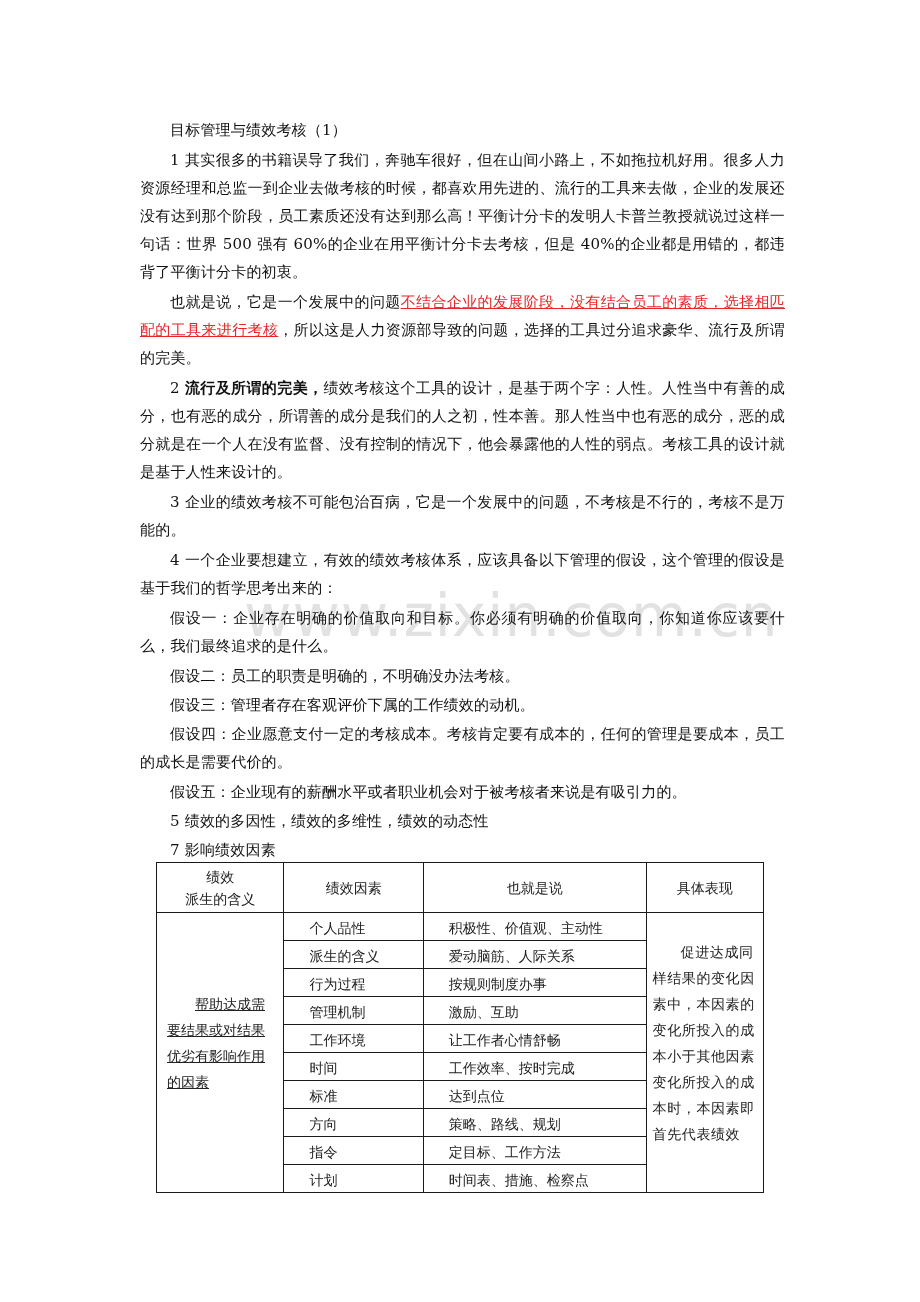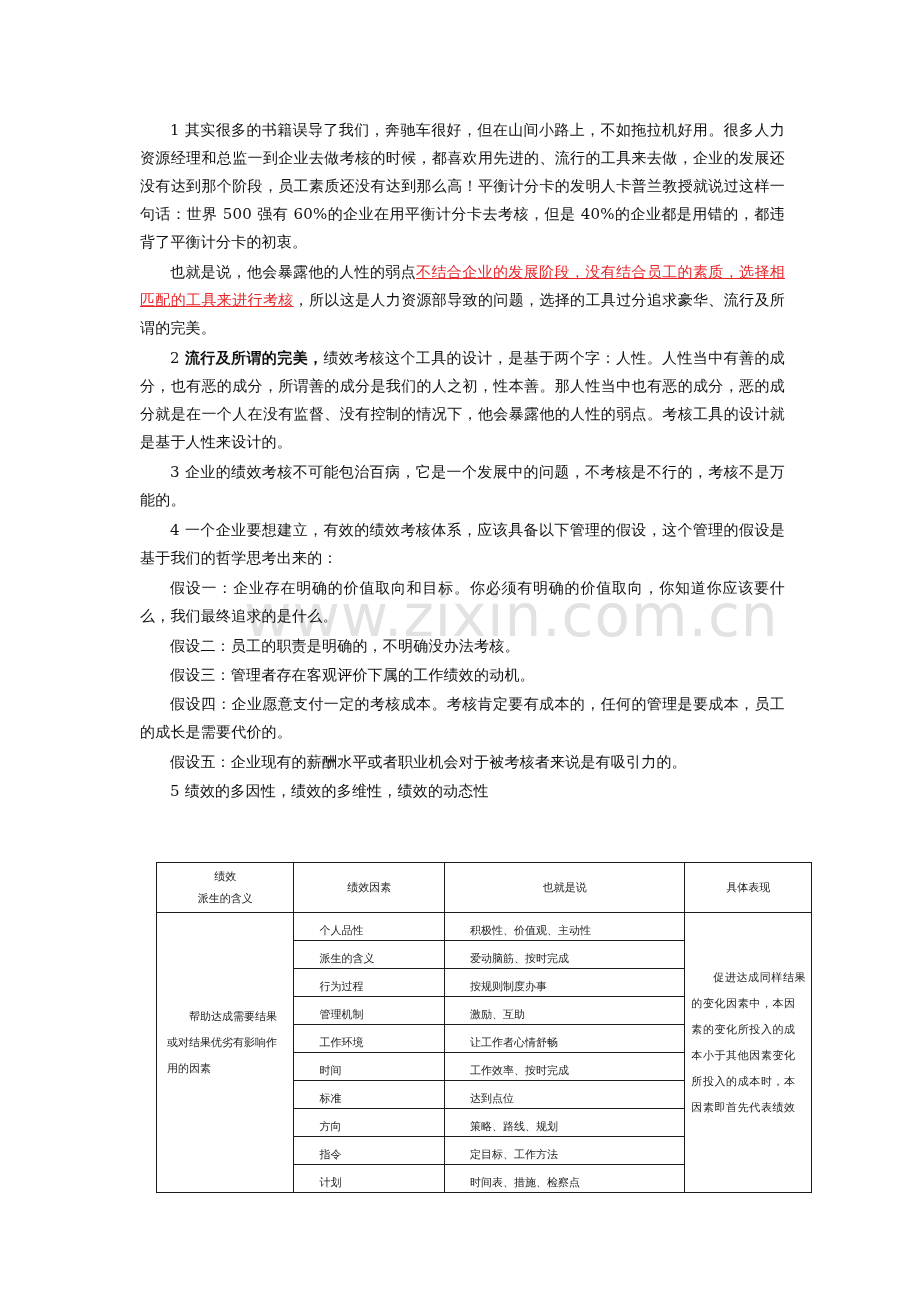--- a/index.html
+++ b/index.html
@@ -49,23 +49,23 @@
       pointer-events: none;
       z-index: 0;
       user-select: none;
     }
     .page { z-index: 1; }
 
     table.factors {
       position: absolute;
       left: 156px;
       top: 862px;
-      width: 656px;
+      width: 608px;
       border-collapse: collapse;
-      font-size: 11px;
+      font-size: 14px;
       color: #222222;
       z-index: 1;
     }
     table.factors th, table.factors td {
       border: 1.5px solid #1a1a1a;
       padding: 0;
       font-weight: normal;
     }
     table.factors th {
       height: 49px;
@@ -82,53 +82,56 @@
       vertical-align: bottom;
       padding-left: 25px !important;
       padding-bottom: 2px !important;
       font-family: Liberation Mono, monospace;
     }
     td.meaning {
       vertical-align: middle;
       padding: 0 6px 20px 10px !important;
       line-height: 26px;
       text-indent: 2em;
+      text-decoration: underline;
     }
     td.env {
       vertical-align: middle;
       padding: 0 4px 20px 6px !important;
       line-height: 26px;
       text-indent: 2em;
       letter-spacing: 0.6px;
     }
   </style>
 </head>
 <body>
 
 <div class="watermark">www.zixin.com.cn</div>
 
 <div class="page">
+  <p class="para">目标管理与绩效考核（1）</p>
 
   <p class="para">1 其实很多的书籍误导了我们，奔驰车很好，但在山间小路上，不如拖拉机好用。很多人力资源经理和总监一到企业去做考核的时候，都喜欢用先进的、流行的工具来去做，企业的发展还没有达到那个阶段，员工素质还没有达到那么高！平衡计分卡的发明人卡普兰教授就说过这样一句话：世界 500 强有 60%的企业在用平衡计分卡去考核，但是 40%的企业都是用错的，都违背了平衡计分卡的初衷。</p>
 
-  <p class="para"><span>也就是说，他会暴露他的人性的弱点</span><span class="red-link">不结合企业的发展阶段，没有结合员工的素质，选择相匹配的工具来进行考核</span><span>，所以这是人力资源部导致的问题，选择的工具过分追求豪华、流行及所谓的完美。</span></p>
+  <p class="para"><span>也就是说，它是一个发展中的问题</span><span class="red-link">不结合企业的发展阶段，没有结合员工的素质，选择相匹配的工具来进行考核</span><span>，所以这是人力资源部导致的问题，选择的工具过分追求豪华、流行及所谓的完美。</span></p>
 
   <p class="para"><span>2 </span><span class="bold">流行及所谓的完美，</span><span>绩效考核这个工具的设计，是基于两个字：人性。人性当中有善的成分，也有恶的成分，所谓善的成分是我们的人之初，性本善。那人性当中也有恶的成分，恶的成分就是在一个人在没有监督、没有控制的情况下，他会暴露他的人性的弱点。考核工具的设计就是基于人性来设计的。</span></p>
 
   <p class="para">3 企业的绩效考核不可能包治百病，它是一个发展中的问题，不考核是不行的，考核不是万能的。</p>
 
   <p class="para">4 一个企业要想建立，有效的绩效考核体系，应该具备以下管理的假设，这个管理的假设是基于我们的哲学思考出来的：</p>
 
   <p class="para">假设一：企业存在明确的价值取向和目标。你必须有明确的价值取向，你知道你应该要什么，我们最终追求的是什么。</p>
   <p class="para tight">假设二：员工的职责是明确的，不明确没办法考核。</p>
   <p class="para tight">假设三：管理者存在客观评价下属的工作绩效的动机。</p>
   <p class="para">假设四：企业愿意支付一定的考核成本。考核肯定要有成本的，任何的管理是要成本，员工的成长是需要代价的。</p>
   <p class="para tight">假设五：企业现有的薪酬水平或者职业机会对于被考核者来说是有吸引力的。</p>
 
   <p class="para tight">5 绩效的多因性，绩效的多维性，绩效的动态性</p>
+  <p class="para tight">7 影响绩效因素</p>
 </div>
 
 <table class="factors">
   <colgroup>
     <col class="col1">
       <col class="col2">
       <col class="col3">
       <col class="col4">
   </colgroup>
   <thead>
@@ -144,21 +147,21 @@
   </thead>
   <tbody>
     <tr>
       <td class="meaning" rowspan="10">帮助达成需要结果或对结果优劣有影响作用的因素</td>
       <td class="factor">个人品性</td>
       <td class="detail">积极性、价值观、主动性</td>
       <td class="env" rowspan="10">促进达成同样结果的变化因素中，本因素的变化所投入的成本小于其他因素变化所投入的成本时，本因素即首先代表绩效</td>
     </tr>
     <tr>
       <td class="factor">派生的含义</td>
-      <td class="detail">爱动脑筋、按时完成</td>
+      <td class="detail">爱动脑筋、人际关系</td>
     </tr>
     <tr>
       <td class="factor">行为过程</td>
       <td class="detail">按规则制度办事</td>
     </tr>
     <tr>
       <td class="factor">管理机制</td>
       <td class="detail">激励、互助</td>
     </tr>
     <tr>

